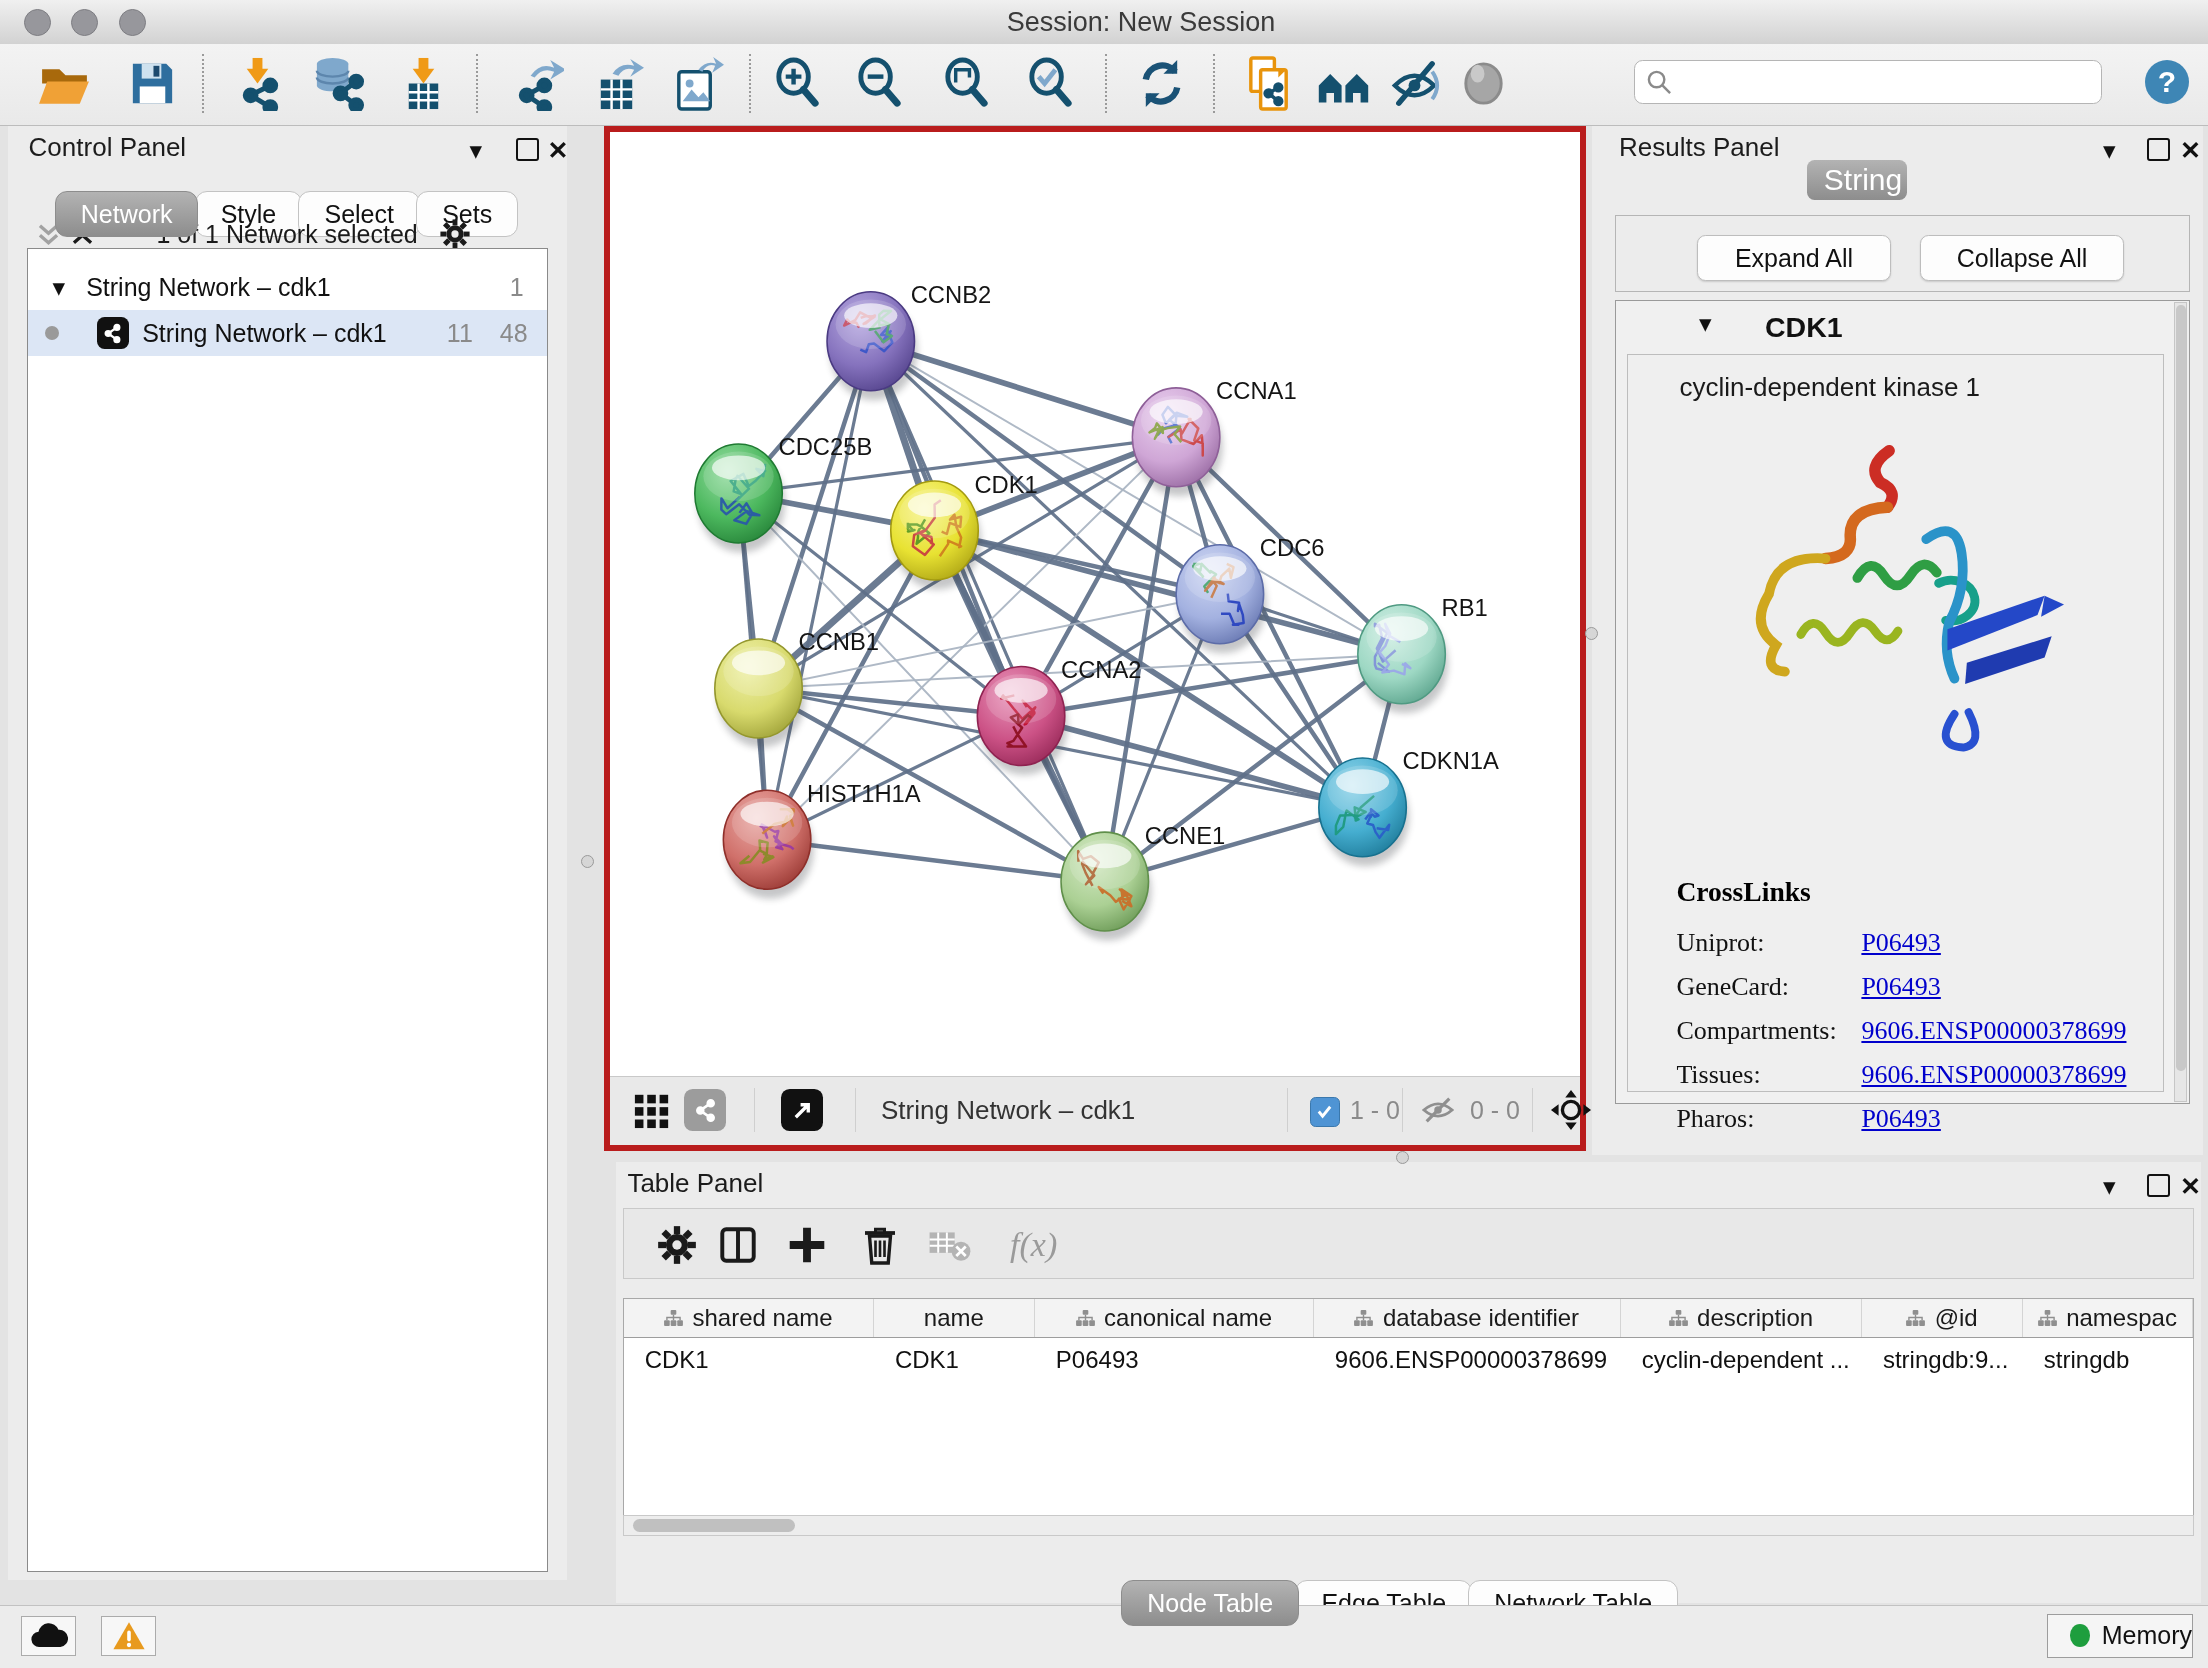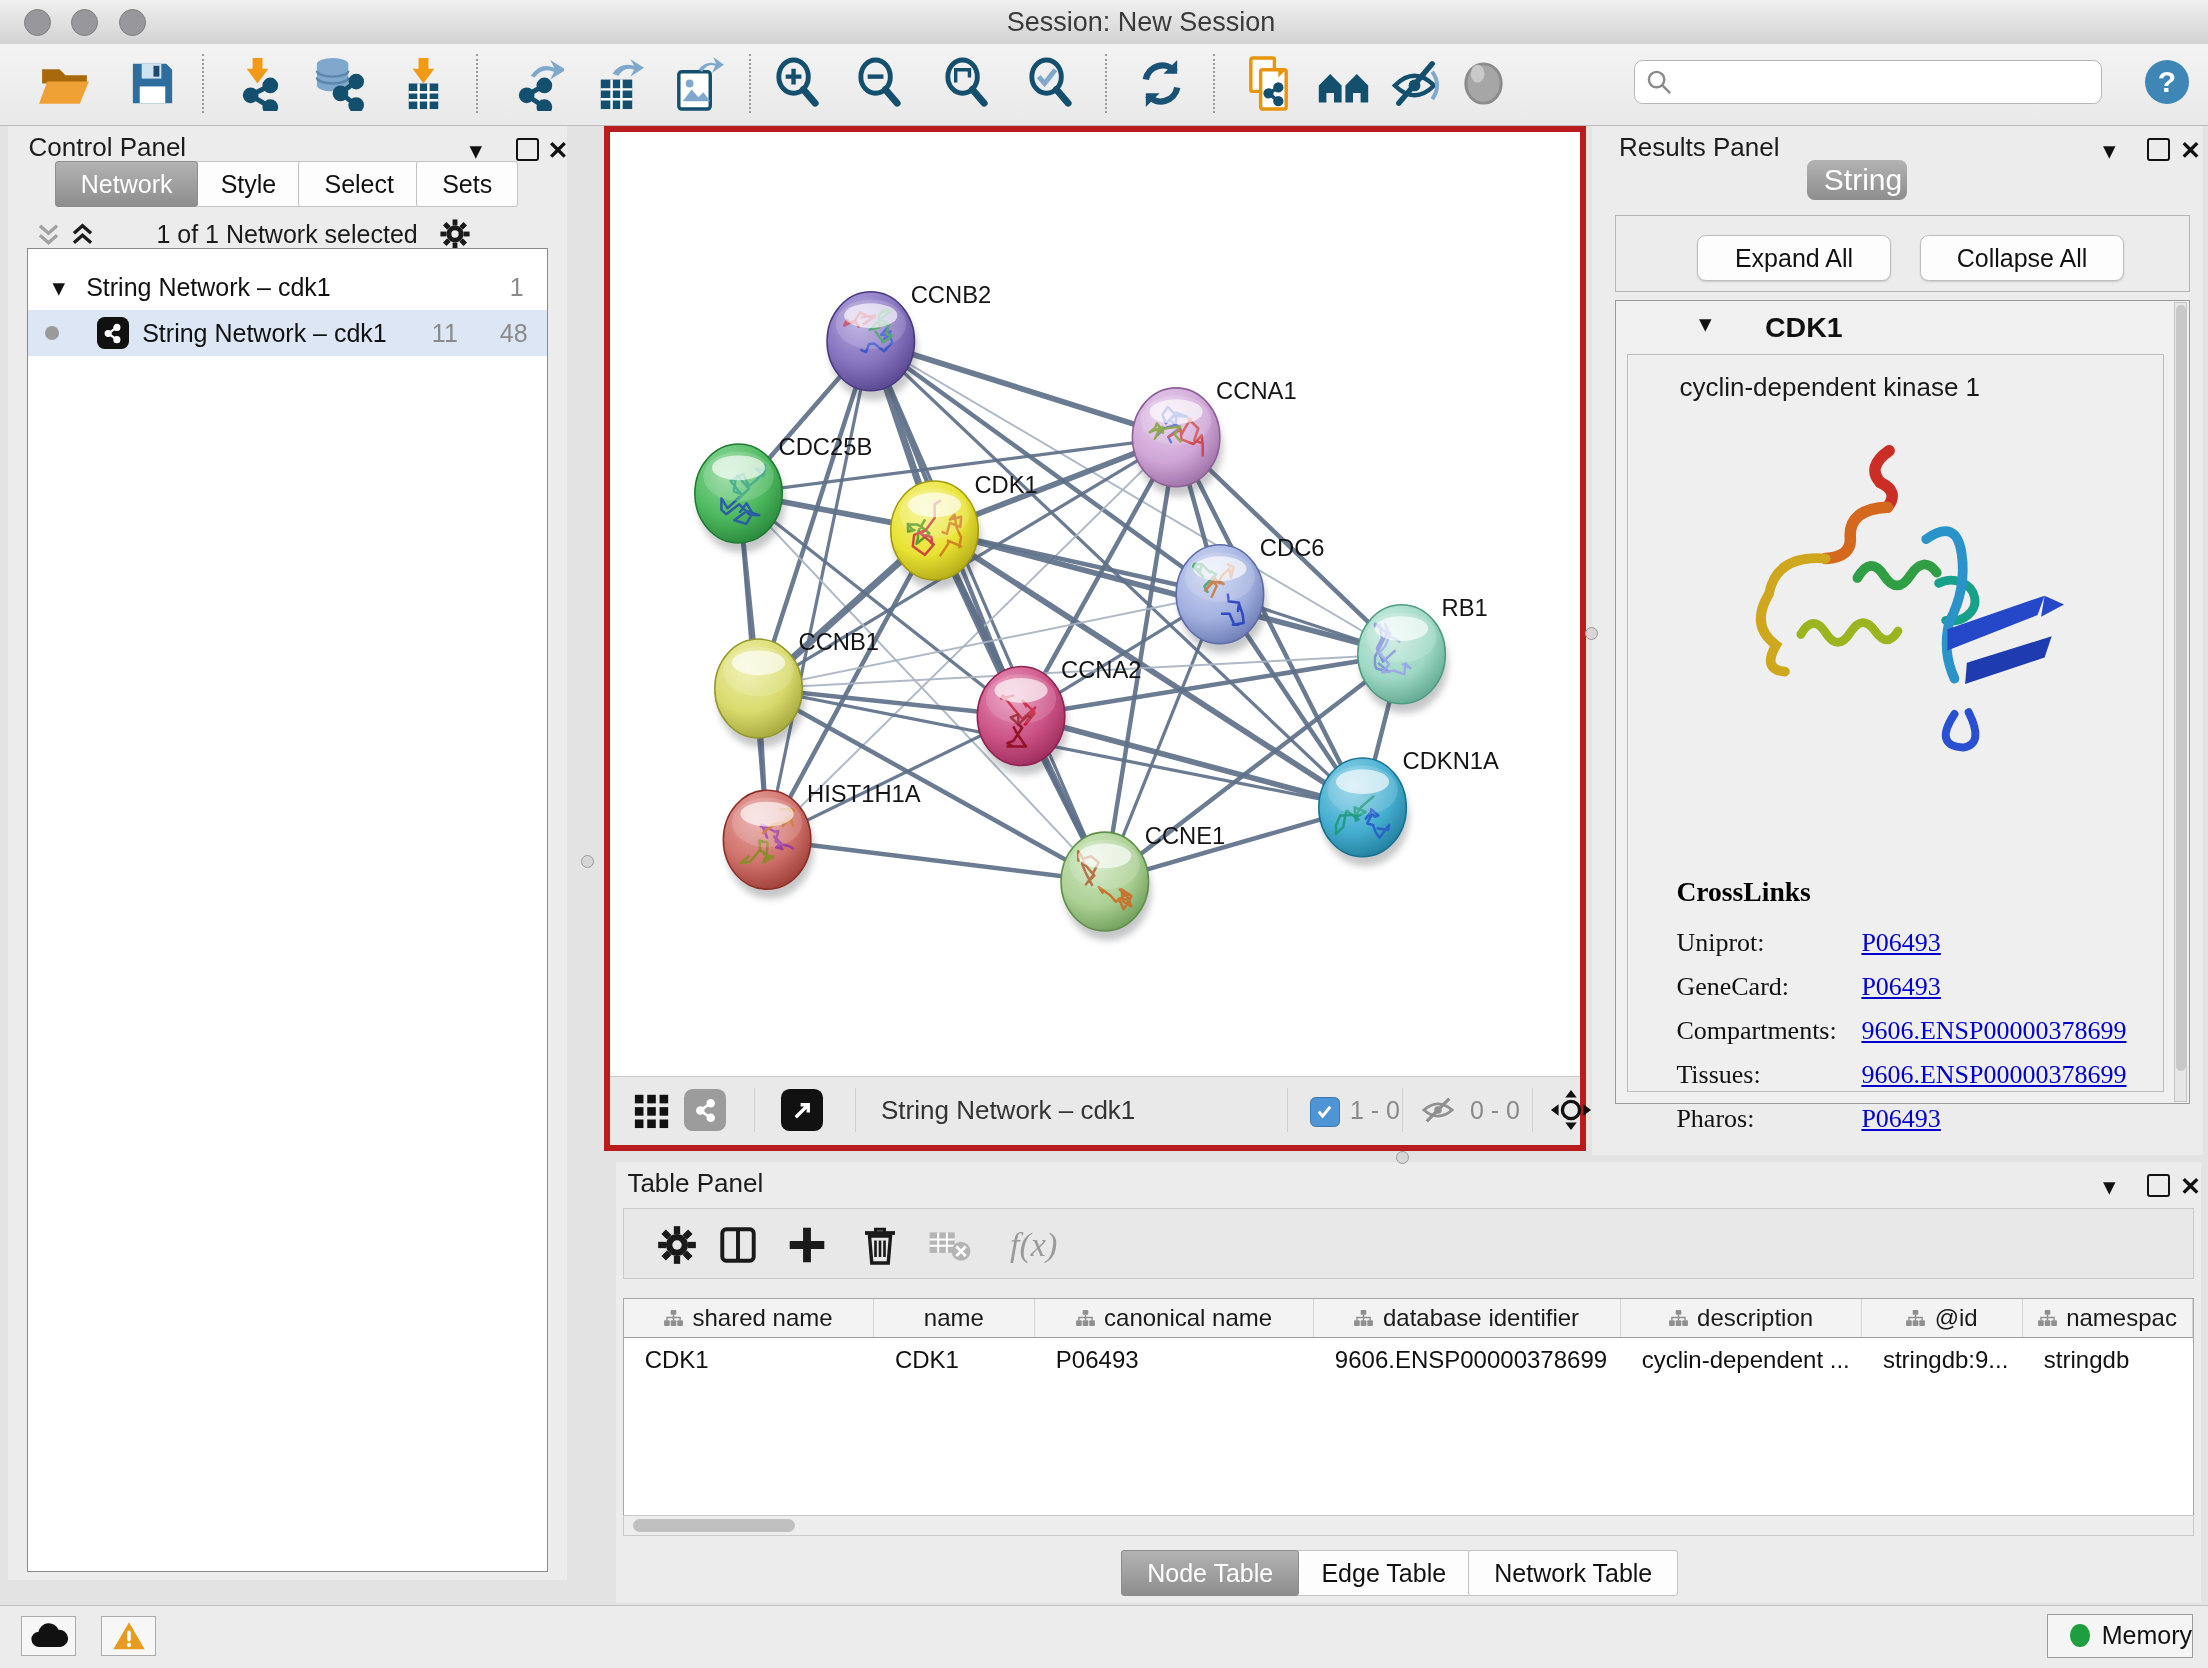--- a/index.html
+++ b/index.html
@@ -14,21 +14,21 @@
   .tsep{position:absolute;top:9.5px;height:59px;border-left:2.9px dotted #9a9a9a;}
   .searchbox{position:absolute;left:1634px;top:16px;width:468px;height:44px;background:#fff;border:1.9px solid #b5b5b5;border-radius:8.6px;display:flex;align-items:center;padding-left:11.4px;box-sizing:border-box;}
   .searchbox input{border:none;outline:none;font-size:23px;flex:1;background:transparent;font-family:"Liberation Sans",sans-serif;}
   .helpbtn{position:absolute;left:2145px;top:16px;width:44px;height:44px;border-radius:50%;background:#3e86b5;color:#fff;font-size:30px;font-weight:bold;text-align:center;line-height:44px;}
   
   .phead{position:absolute;font-size:26px;color:#1c1c1c;}
   .picon{position:absolute;top:9.5px;font-size:25px;color:#111;}
   .float-ico{width:19px;height:19px;border:2.9px solid #111;border-radius:2.9px;}
   
   .control-panel{position:absolute;left:7.6px;top:126px;width:559px;height:1454px;background:#ececec;}
-  .cp-tab,.tp-tab{height:44px;line-height:44px;padding:0 25px;font-size:25px;background:#fdfdfd;border:1px solid #c3c3c3;border-radius:3px;margin-left:-3.8px;color:#111;}
+  .cp-tab,.tp-tab{height:44px;line-height:44px;padding:0 25px;font-size:25px;background:#fdfdfd;border:1px solid #c3c3c3;border-radius:12px;margin-left:-3.8px;color:#111;margin-top:30px;}
   .cp-tab.sel,.tp-tab.sel{background:linear-gradient(#b3b3b3,#8d8d8d);color:#fff;border-color:#8d8d8d;z-index:2;}
   #cp-tabs{position:absolute;left:51px;top:35px;display:flex;}
   .netbar{position:absolute;left:0;top:88px;width:100%;height:40px;}
   .netbar-text{position:absolute;left:0;top:5.7px;width:100%;text-align:center;font-size:25px;color:#1a1a1a;}
   .tree-box{position:absolute;left:19px;top:122px;width:521px;height:1324px;background:#fff;border:1.9px solid #8a8a8a;box-sizing:border-box;}
   .tree-row{position:relative;height:46px;display:flex;align-items:center;font-size:25px;color:#111;}
   .tree-row.sel{background:#dce6f5;}
   .tree-count{color:#8a8a8a;}
   .share-sq{width:32px;height:32px;background:#111;border-radius:7.6px;display:flex;align-items:center;justify-content:center;}
   
@@ -299,21 +299,21 @@
               <g stroke="#fff" stroke-width="2.6" fill="#fff">
                 <path d="M17 5L7 12l10 7" fill="none"></path>
                 <circle cx="17" cy="5" r="2.8"></circle>
                 <circle cx="7" cy="12" r="2.8"></circle>
                 <circle cx="17" cy="19" r="2.8"></circle>
               </g>
             </svg>
         </span>
         <span style="margin-left:13.3px">String Network – cdk1</span>
         <span class="tree-count" style="margin-left:auto">11</span>
-        <span class="tree-count" style="margin-left:42px;margin-right:19px">48</span>
+        <span class="tree-count" style="margin-left:27px;margin-right:19px">48</span>
       </div>
     </div>
   </div>
 
   <div class="network-panel">
     <svg id="net-svg" width="981" height="956" viewBox="0 0 1031 1005">
         <defs>
           <filter id="nblur" x="-60%" y="-60%" width="220%" height="220%">
             <feGaussianBlur stdDeviation="4"></feGaussianBlur>
           </filter>

